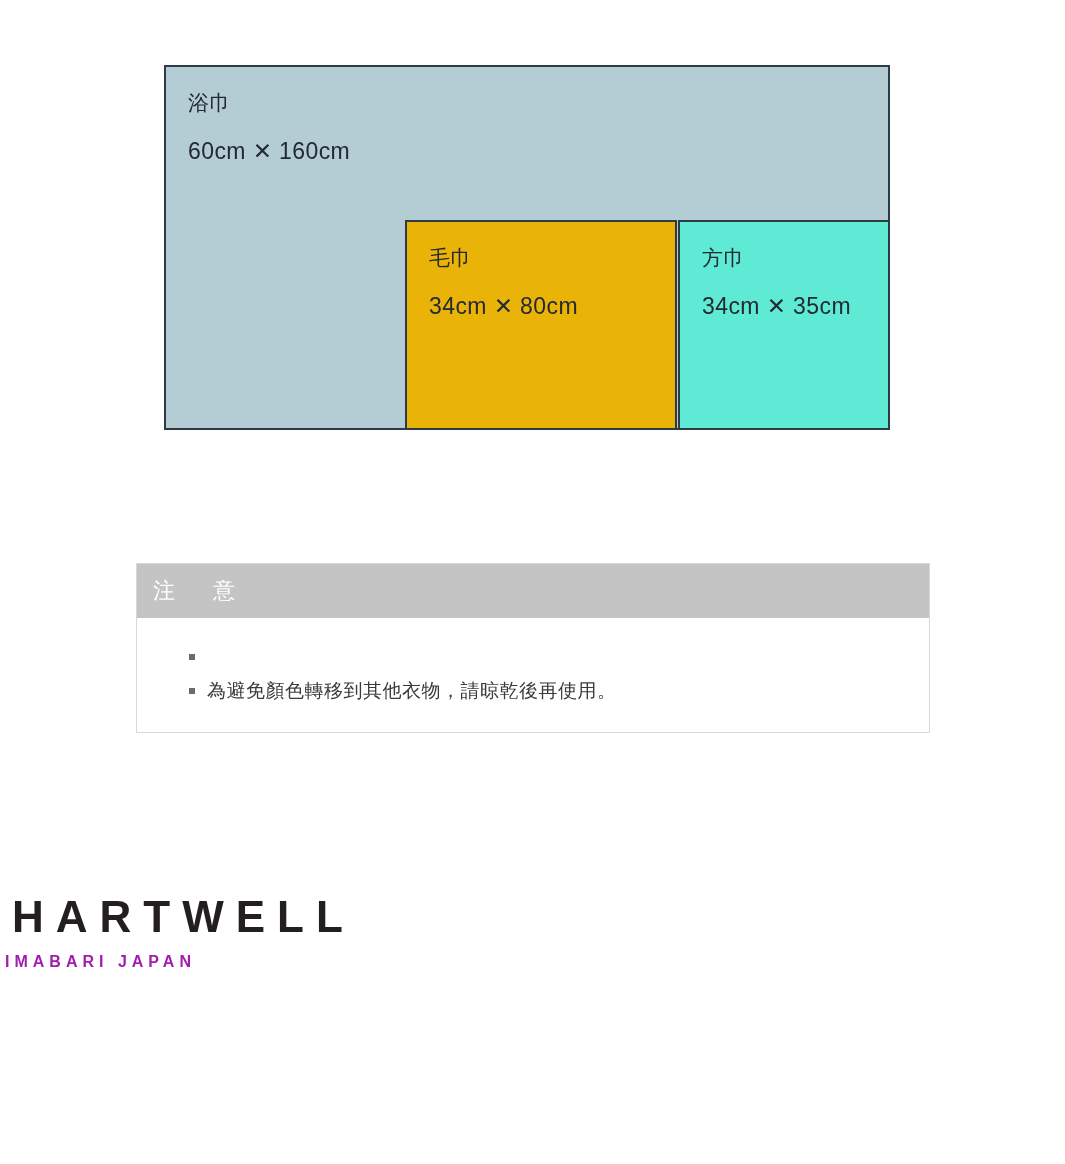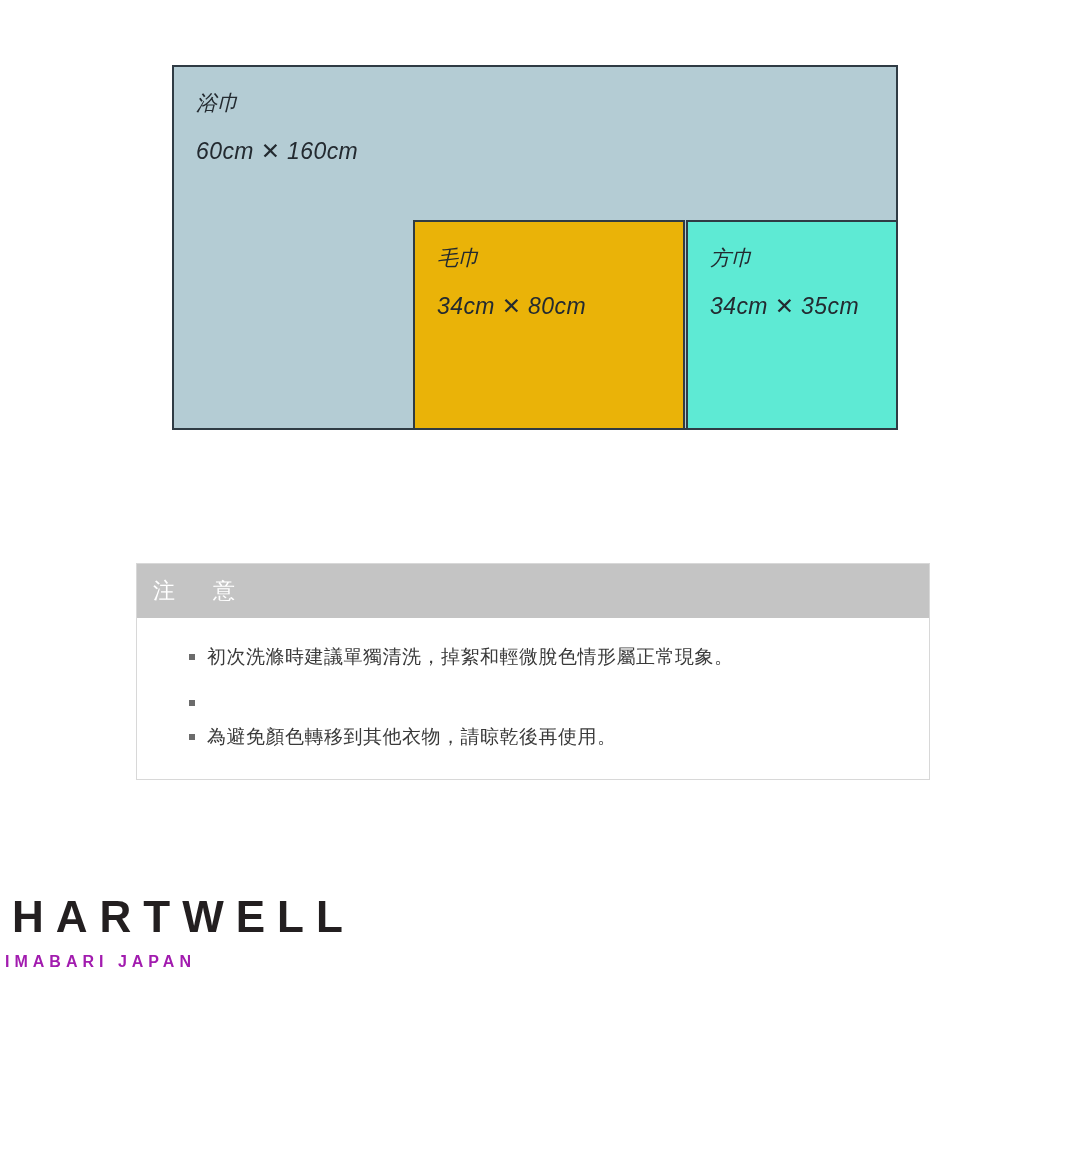--- a/index.html
+++ b/index.html
@@ -12,25 +12,24 @@
     height: 1164px;
     position: relative;
     font-family: "Liberation Sans", "DejaVu Sans", sans-serif;
     color: #2b2b2b;
     overflow: hidden;
   }
 
   
   .diagram {
     position: absolute;
-    left: 172px;
+    left: 164px;
     top: 65px;
     width: 654px;
     height: 365px;
-    font-style: italic;
   }
   .towel-box {
     position: absolute;
     box-sizing: border-box;
     border: 2px solid #2f3b44;
   }
   .bath-towel {
     left: 0;
     top: 0;
     width: 726px;
@@ -174,24 +173,20 @@
 
 </div>
 
 <div class="notice">
   <div class="notice-header">
     <span class="notice-header-text">注 意</span>
   </div>
   <div class="notice-body">
     <div class="notice-item">
       <span class="bullet"></span>
-      <span class="notice-text">初次洗滌時建議單獨清洗，掉絮和輕微脫色情形屬正常現象。</span>
-    </div>
-    <div class="notice-item">
-      <span class="bullet"></span>
     </div>
     <div class="notice-item">
       <span class="bullet"></span>
       <span class="notice-text">為避免顏色轉移到其他衣物，請晾乾後再使用。</span>
     </div>
   </div>
 </div>
 
 <div class="brand">
   <div class="brand-name">HARTWELL</div>

